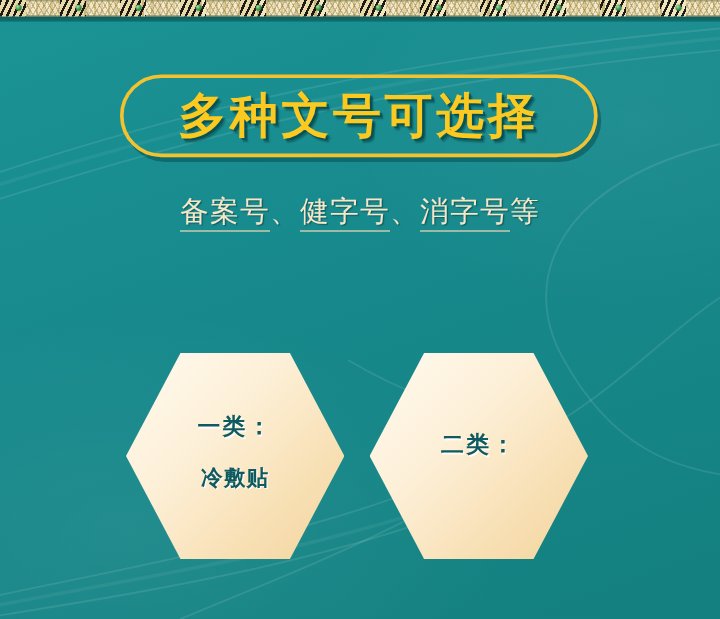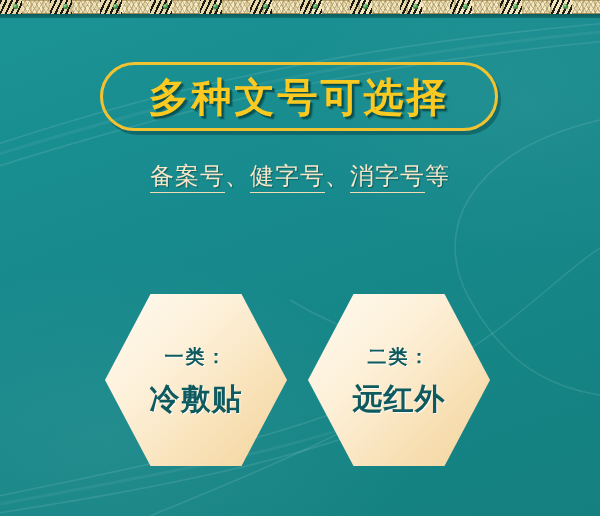--- a/index.html
+++ b/index.html
@@ -149,21 +149,21 @@
     font-weight:bold;
     color:#0e5a5e;
     letter-spacing:2px;
     line-height:1;
     margin-bottom:18px;
     text-shadow:1px 1px 0 rgba(255,255,255,0.85);
     white-space:nowrap;
   }
   .hex-sub {
     font-family:"DejaVu Serif", serif;
-    font-size:30px;
+    font-size:18px;
     font-weight:bold;
     color:#0e5a5e;
     letter-spacing:1px;
     line-height:29px;
     text-shadow:1px 1px 0 rgba(255,255,255,0.85);
     white-space:nowrap;
   }
 </style>
 </head>
 <body>
@@ -215,16 +215,15 @@
       <div class="copy-line"><span class="u">备案号</span><span>、</span><span class="u">健字号</span><span>、</span><span class="u">消字号</span><span>等</span></div>
     </div>
 
   <div class="hex left">
     <div class="hex-title">一类：</div>
     <div class="hex-sub">冷敷贴</div>
   </div>
 
   <div class="hex right">
     <div class="hex-title">二类：</div>
-    <div class="hex-sub">远红外</div>
   </div>
 
 </div>
 
 </body></html>

